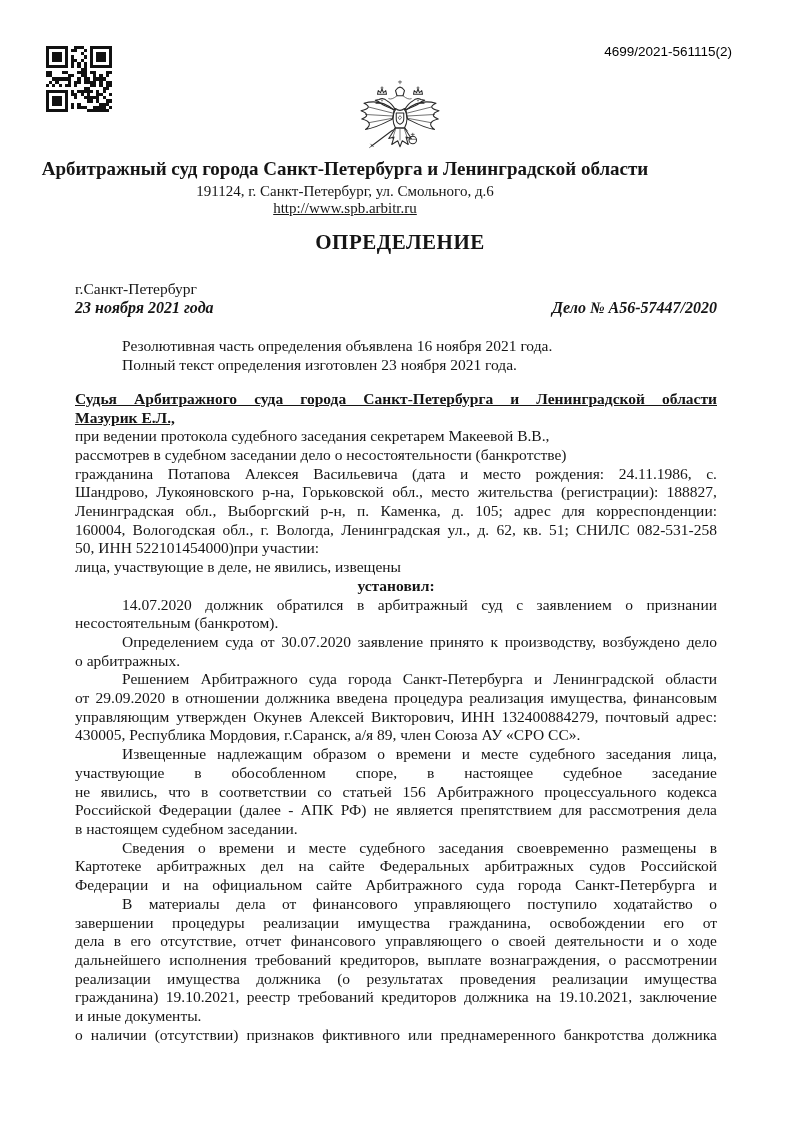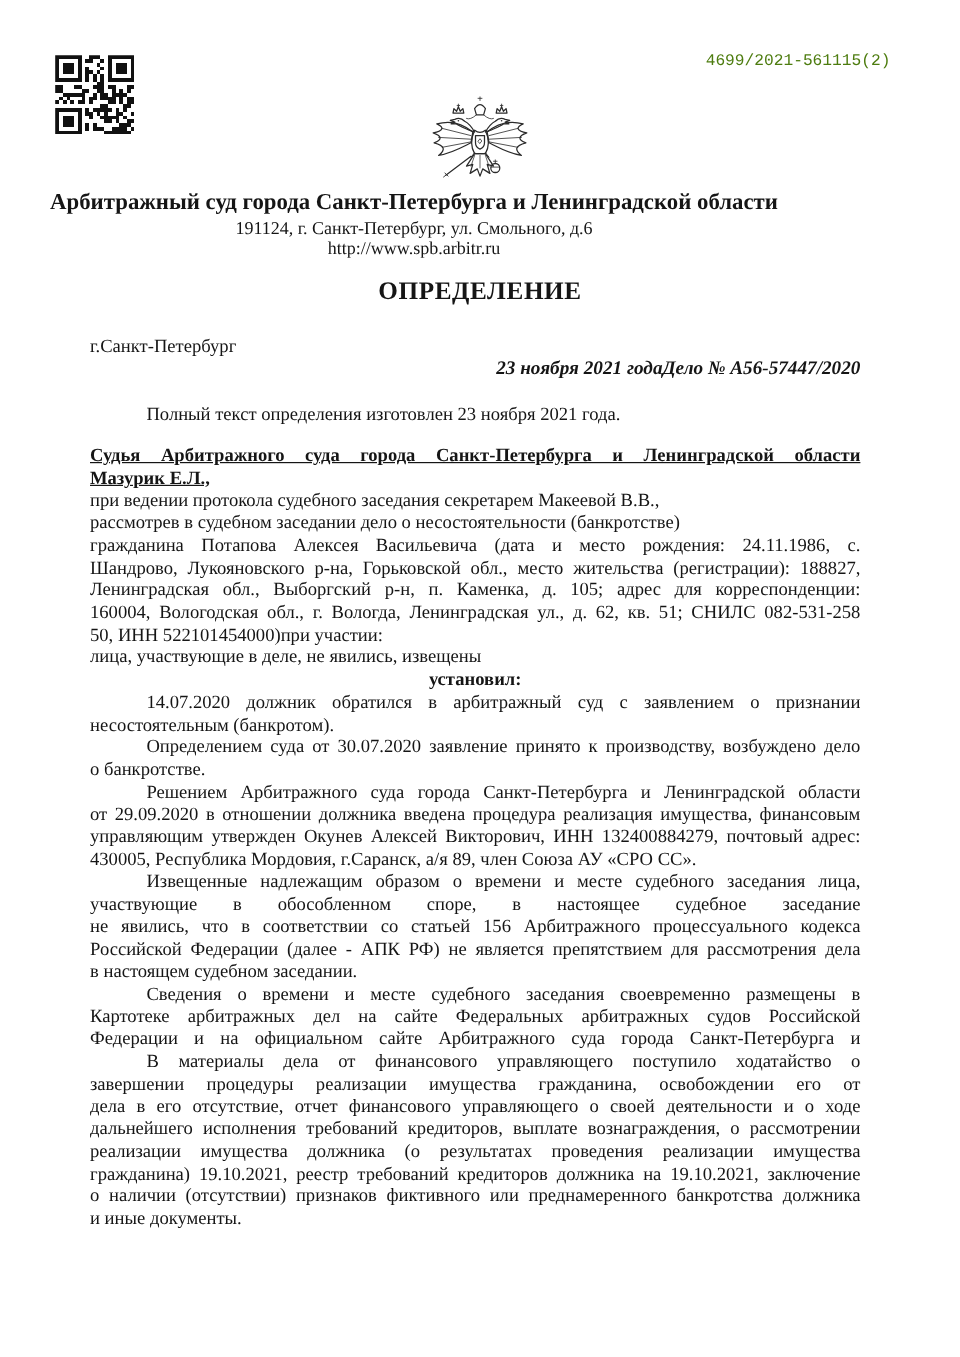--- a/index.html
+++ b/index.html
@@ -9,41 +9,41 @@
     background:#ffffff;
     overflow:hidden;
     font-family:"Liberation Serif","DejaVu Serif",serif;
     color:#151515;
   }
   
   .qr{position:absolute;left:46px;top:46px;width:66px;height:66px;}
   .qr svg{width:66px;height:66px;shape-rendering:crispEdges;}
   
   .doc-number{
-    position:absolute;top:44px;right:58px;
-    font-family:Liberation Mono, monospace;
-    font-size:13.5px;color:#4d7c0f;
+    position:absolute;top:44px;right:68px;
+    font-family:Liberation Sans, sans-serif;
+    font-size:13.5px;color:#000000;
   }
   
   .emblem{position:absolute;top:80px;left:50%;transform:translateX(-50%);}
   .emblem svg{display:block;}
   
   .header-text{position:absolute;top:157px;left:0;width:690px;text-align:center;}
   .court-name{font-size:19px;font-weight:bold;line-height:24px;}
   .court-address{font-size:15px;line-height:17px;margin-top:2px;}
-  .court-site{font-size:15px;line-height:17px;}
+  .court-site{font-size:15px;line-height:17px;text-decoration:underline;}
   
   .doc-title{
     position:absolute;top:230px;left:0;width:800px;
     text-align:center;font-size:21px;font-weight:bold;letter-spacing:.5px;
   }
   
   .content{position:absolute;left:75px;top:280px;width:642px;font-size:15.5px;line-height:18.7px;}
   .place-line{}
-  .date-row{display:flex;justify-content:flex-end;font-weight:bold;font-style:italic;font-size:16px;}
+  .date-row{display:flex;justify-content:space-between;font-weight:bold;font-style:italic;font-size:16px;}
   .intro{margin-top:20px;}
   .body-paragraphs{margin-top:15px;}
   .line{min-height:18.7px;}
   .fj{text-align:justify;text-align-last:justify;}
   .ind{text-indent:47px;}
   .center{text-align:center;font-weight:bold;}
   .bold{font-weight:bold;text-decoration:underline;}
 </style>
 </head>
 <body>
@@ -329,20 +329,21 @@
 
   <div class="doc-title">ОПРЕДЕЛЕНИЕ</div>
 
   <div class="content">
     <div class="place-line">г.Санкт-Петербург</div>
     <div class="date-row">
       <span>23 ноября 2021 года</span>
       <span>Дело № А56-57447/2020</span>
     </div>
     <div class="intro">
+        <div class="line ind">Резолютивная часть определения объявлена 16 ноября 2021 года.</div>
         <div class="line ind">Полный текст определения изготовлен 23 ноября 2021 года.</div>
       </div>
     <div class="body-paragraphs">
         <div class="para bold">
           <div class="line fj">Судья Арбитражного суда города Санкт-Петербурга и Ленинградской области</div>
           <div class="line">Мазурик Е.Л.,</div>
         </div>
         <div class="para">
           <div class="line">при ведении протокола судебного заседания секретарем Макеевой В.В.,</div>
         </div>
@@ -361,21 +362,21 @@
         </div>
         <div class="para">
           <div class="line center">установил:</div>
         </div>
         <div class="para">
           <div class="line fj ind">14.07.2020 должник обратился в арбитражный суд с заявлением о признании</div>
           <div class="line">несостоятельным (банкротом).</div>
         </div>
         <div class="para">
           <div class="line fj ind">Определением суда от 30.07.2020 заявление принято к производству, возбуждено дело</div>
-          <div class="line">о банкротстве.</div>
+          <div class="line">о арбитражных.</div>
         </div>
         <div class="para">
           <div class="line fj ind">Решением  Арбитражного суда города Санкт-Петербурга и Ленинградской области</div>
           <div class="line fj">от 29.09.2020 в отношении должника введена процедура реализация имущества, финансовым</div>
           <div class="line fj">управляющим утвержден Окунев Алексей Викторович, ИНН 132400884279, почтовый адрес:</div>
           <div class="line">430005, Республика Мордовия, г.Саранск, а/я 89, член Союза АУ «СРО СС».</div>
         </div>
         <div class="para">
           <div class="line fj ind">Извещенные надлежащим образом о времени и месте судебного заседания лица,</div>
           <div class="line fj">участвующие в обособленном споре, в настоящее судебное заседание</div>
@@ -388,19 +389,19 @@
           <div class="line fj">Картотеке арбитражных дел на сайте Федеральных арбитражных судов Российской</div>
           <div class="line fj">Федерации и на официальном сайте Арбитражного суда города Санкт-Петербурга и</div>
         </div>
         <div class="para">
           <div class="line fj ind">В материалы дела от финансового управляющего поступило ходатайство о</div>
           <div class="line fj">завершении процедуры реализации имущества гражданина, освобождении его от</div>
           <div class="line fj">дела в его отсутствие, отчет финансового управляющего о своей деятельности и о ходе</div>
           <div class="line fj">дальнейшего исполнения требований кредиторов, выплате вознаграждения, о рассмотрении</div>
           <div class="line fj">реализации имущества должника (о результатах проведения реализации имущества</div>
           <div class="line fj">гражданина) 19.10.2021, реестр требований кредиторов должника на 19.10.2021, заключение</div>
+          <div class="line">и иные документы.</div>
           <div class="line fj">о наличии (отсутствии) признаков фиктивного или преднамеренного банкротства должника</div>
-          <div class="line">и иные документы.</div>
         </div>
       </div>
   </div>
 
 </div>
 
 </body></html>

